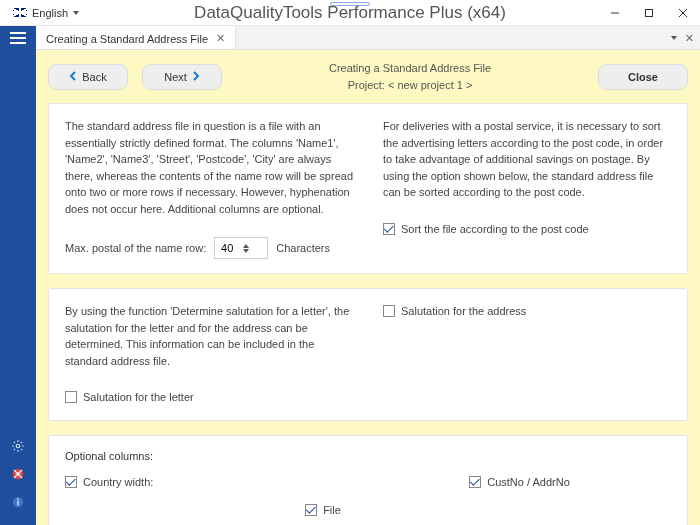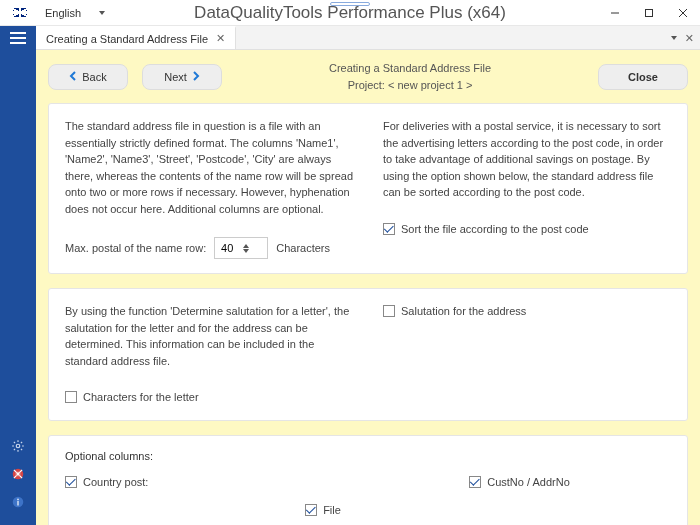--- a/index.html
+++ b/index.html
@@ -1,18 +1,18 @@
 <!DOCTYPE html>
 <html><head>
 <meta charset="utf-8">
 <style>
   * { box-sizing: border-box; margin: 0; padding: 0; }
   html, body { width: 700px; height: 525px; font-family: "Segoe UI", Arial, sans-serif; font-size: 11px; background: #fff; color: #333; overflow: hidden; }
   .titlebar { height: 26px; background: #fff; border-bottom: 1px solid #e8e8e8; display: flex; align-items: center; position: relative; }
-  .lang-btn { display: flex; align-items: center; gap: 18px; height: 20px; padding: 0 8px; margin-left: 4px; border: 1px solid transparent; cursor: pointer; text-align: right; }
+  .lang-btn { display: flex; align-items: center; gap: 5px; height: 20px; padding: 0 8px; margin-left: 4px; border: 1px solid transparent; cursor: pointer; text-align: right; }
   .flag { width: 14px; height: 9px; position: relative; background: linear-gradient(to bottom, #00247d 0%, #00247d 100%); }
   .flag::before, .flag::after { content: ""; position: absolute; inset: 0; }
   .flag::before { background: linear-gradient(26deg, transparent 43%, #fff 43%, #fff 57%, transparent 57%), linear-gradient(-26deg, transparent 43%, #fff 43%, #fff 57%, transparent 57%); }
   .flag::after { background: linear-gradient(to bottom, transparent 38%, #fff 38%, #fff 62%, transparent 62%), linear-gradient(to right, transparent 40%, #fff 40%, #fff 60%, transparent 60%); }
   .flag .cross { position: absolute; inset: 0; background: linear-gradient(to bottom, transparent 42%, #cf142b 42%, #cf142b 58%, transparent 58%), linear-gradient(to right, transparent 44%, #cf142b 44%, #cf142b 56%, transparent 56%); }
   .drop-tri { width: 0; height: 0; border-left: 3px solid transparent; border-right: 3px solid transparent; border-top: 4px solid #555; }
   .title-text { position: absolute; left: 50%; transform: translateX(-50%); color: #555; font-size: 17px; }
   .grip { position: absolute; left: 50%; transform: translateX(-50%); top: 2px; width: 40px; height: 4px; border: 1px solid #88aadd; border-radius: 2px; }
   .win-controls { position: absolute; right: 0; top: 0; display: flex; height: 26px; }
   .win-btn { width: 34px; display: flex; align-items: center; justify-content: center; cursor: pointer; color: #333; }
@@ -185,41 +185,41 @@
         </div>
       </div>
 
       <div class="panel">
         <div class="twocol">
           <div class="col">
             <div>By using the function 'Determine salutation for a letter', the salutation for the letter and for the address can be determined. This information can be included in the standard address file.</div>
             <div class="rowline">
               <label class="chk">
                 <span class="box"></span>
-                <span>Characters for the letter</span>
+                <span>Salutation for the letter</span>
               </label>
             </div>
           </div>
           <div class="col">
             <div class="rowline" style="margin-top:0;">
               <label class="chk">
                 <span class="box"></span>
                 <span>Salutation for the address</span>
               </label>
             </div>
           </div>
         </div>
       </div>
 
       <div class="panel">
         <div style="margin-bottom:14px;">Optional columns:</div>
         <div class="optgrid">
           <label class="chk">
             <span class="box checked"></span>
-            <span>Country post:</span>
+            <span>Country width:</span>
           </label>
           <label class="chk" style="justify-self:center;">
             <span class="box checked"></span>
             <span>CustNo / AddrNo</span>
           </label>
           <label class="chk" style="grid-column:1 / span 2; justify-self:center; margin-left:-90px;">
             <span class="box checked"></span>
             <span>File</span>
           </label>
         </div>

